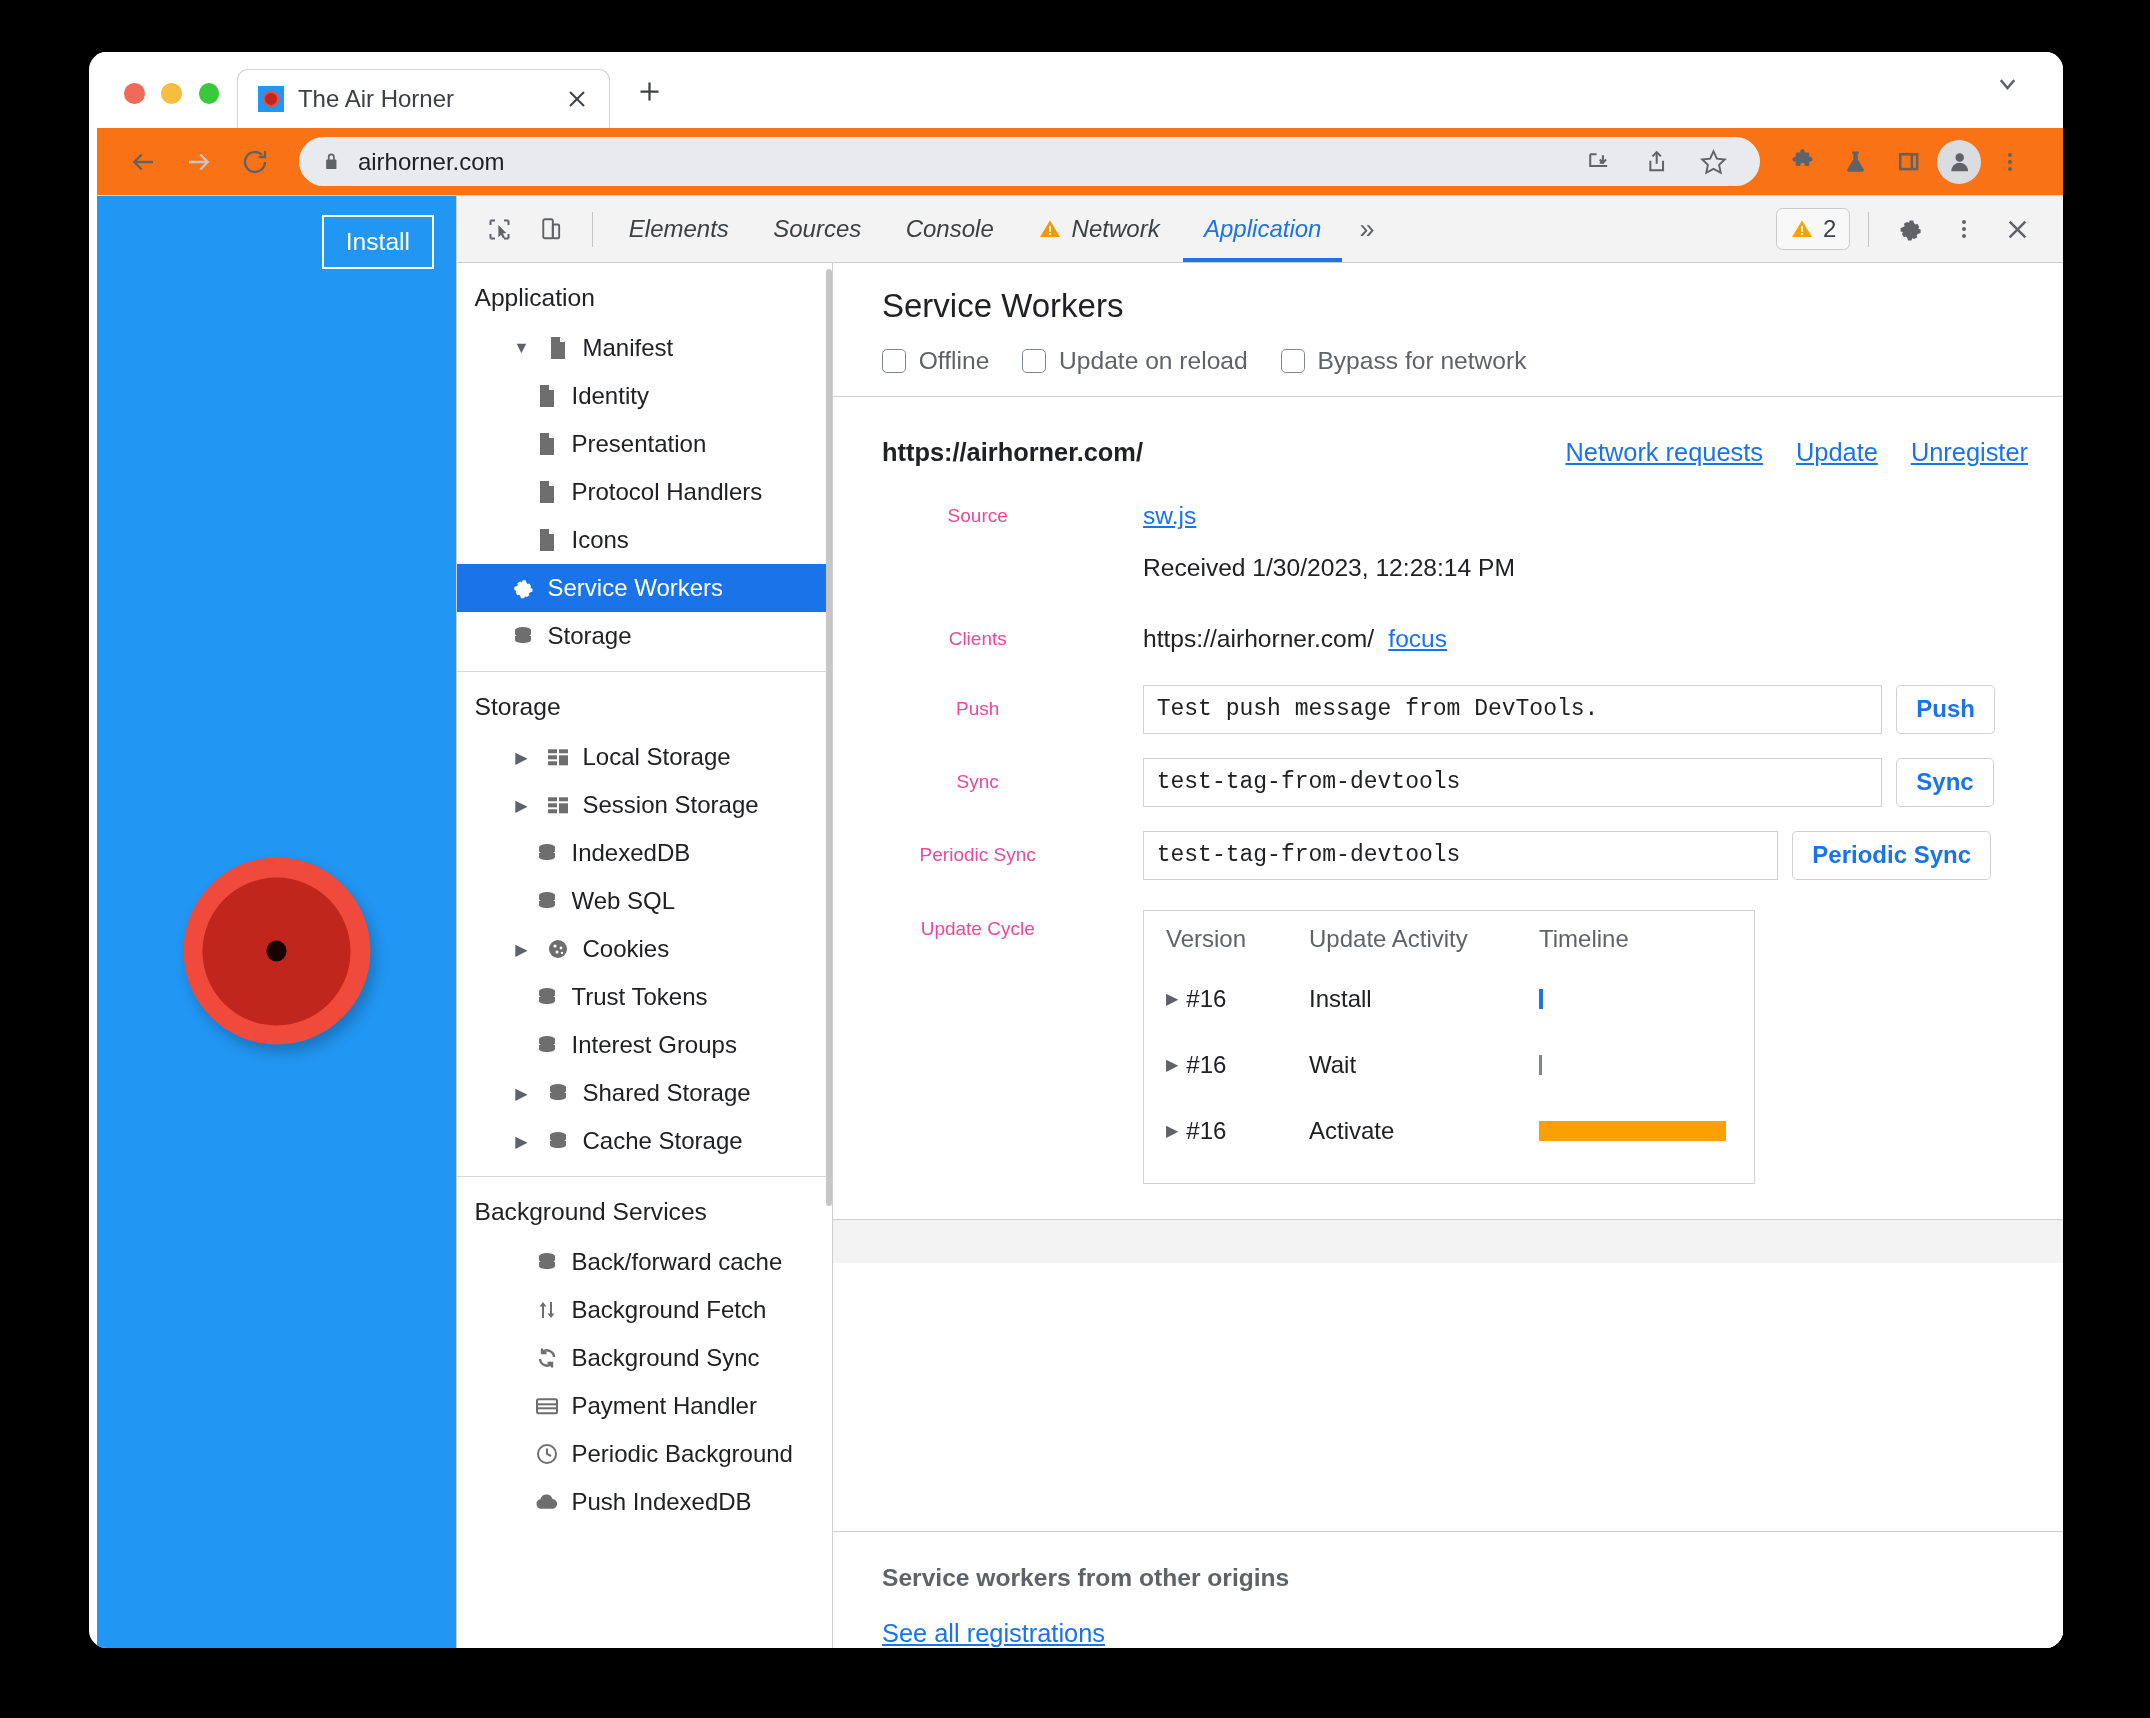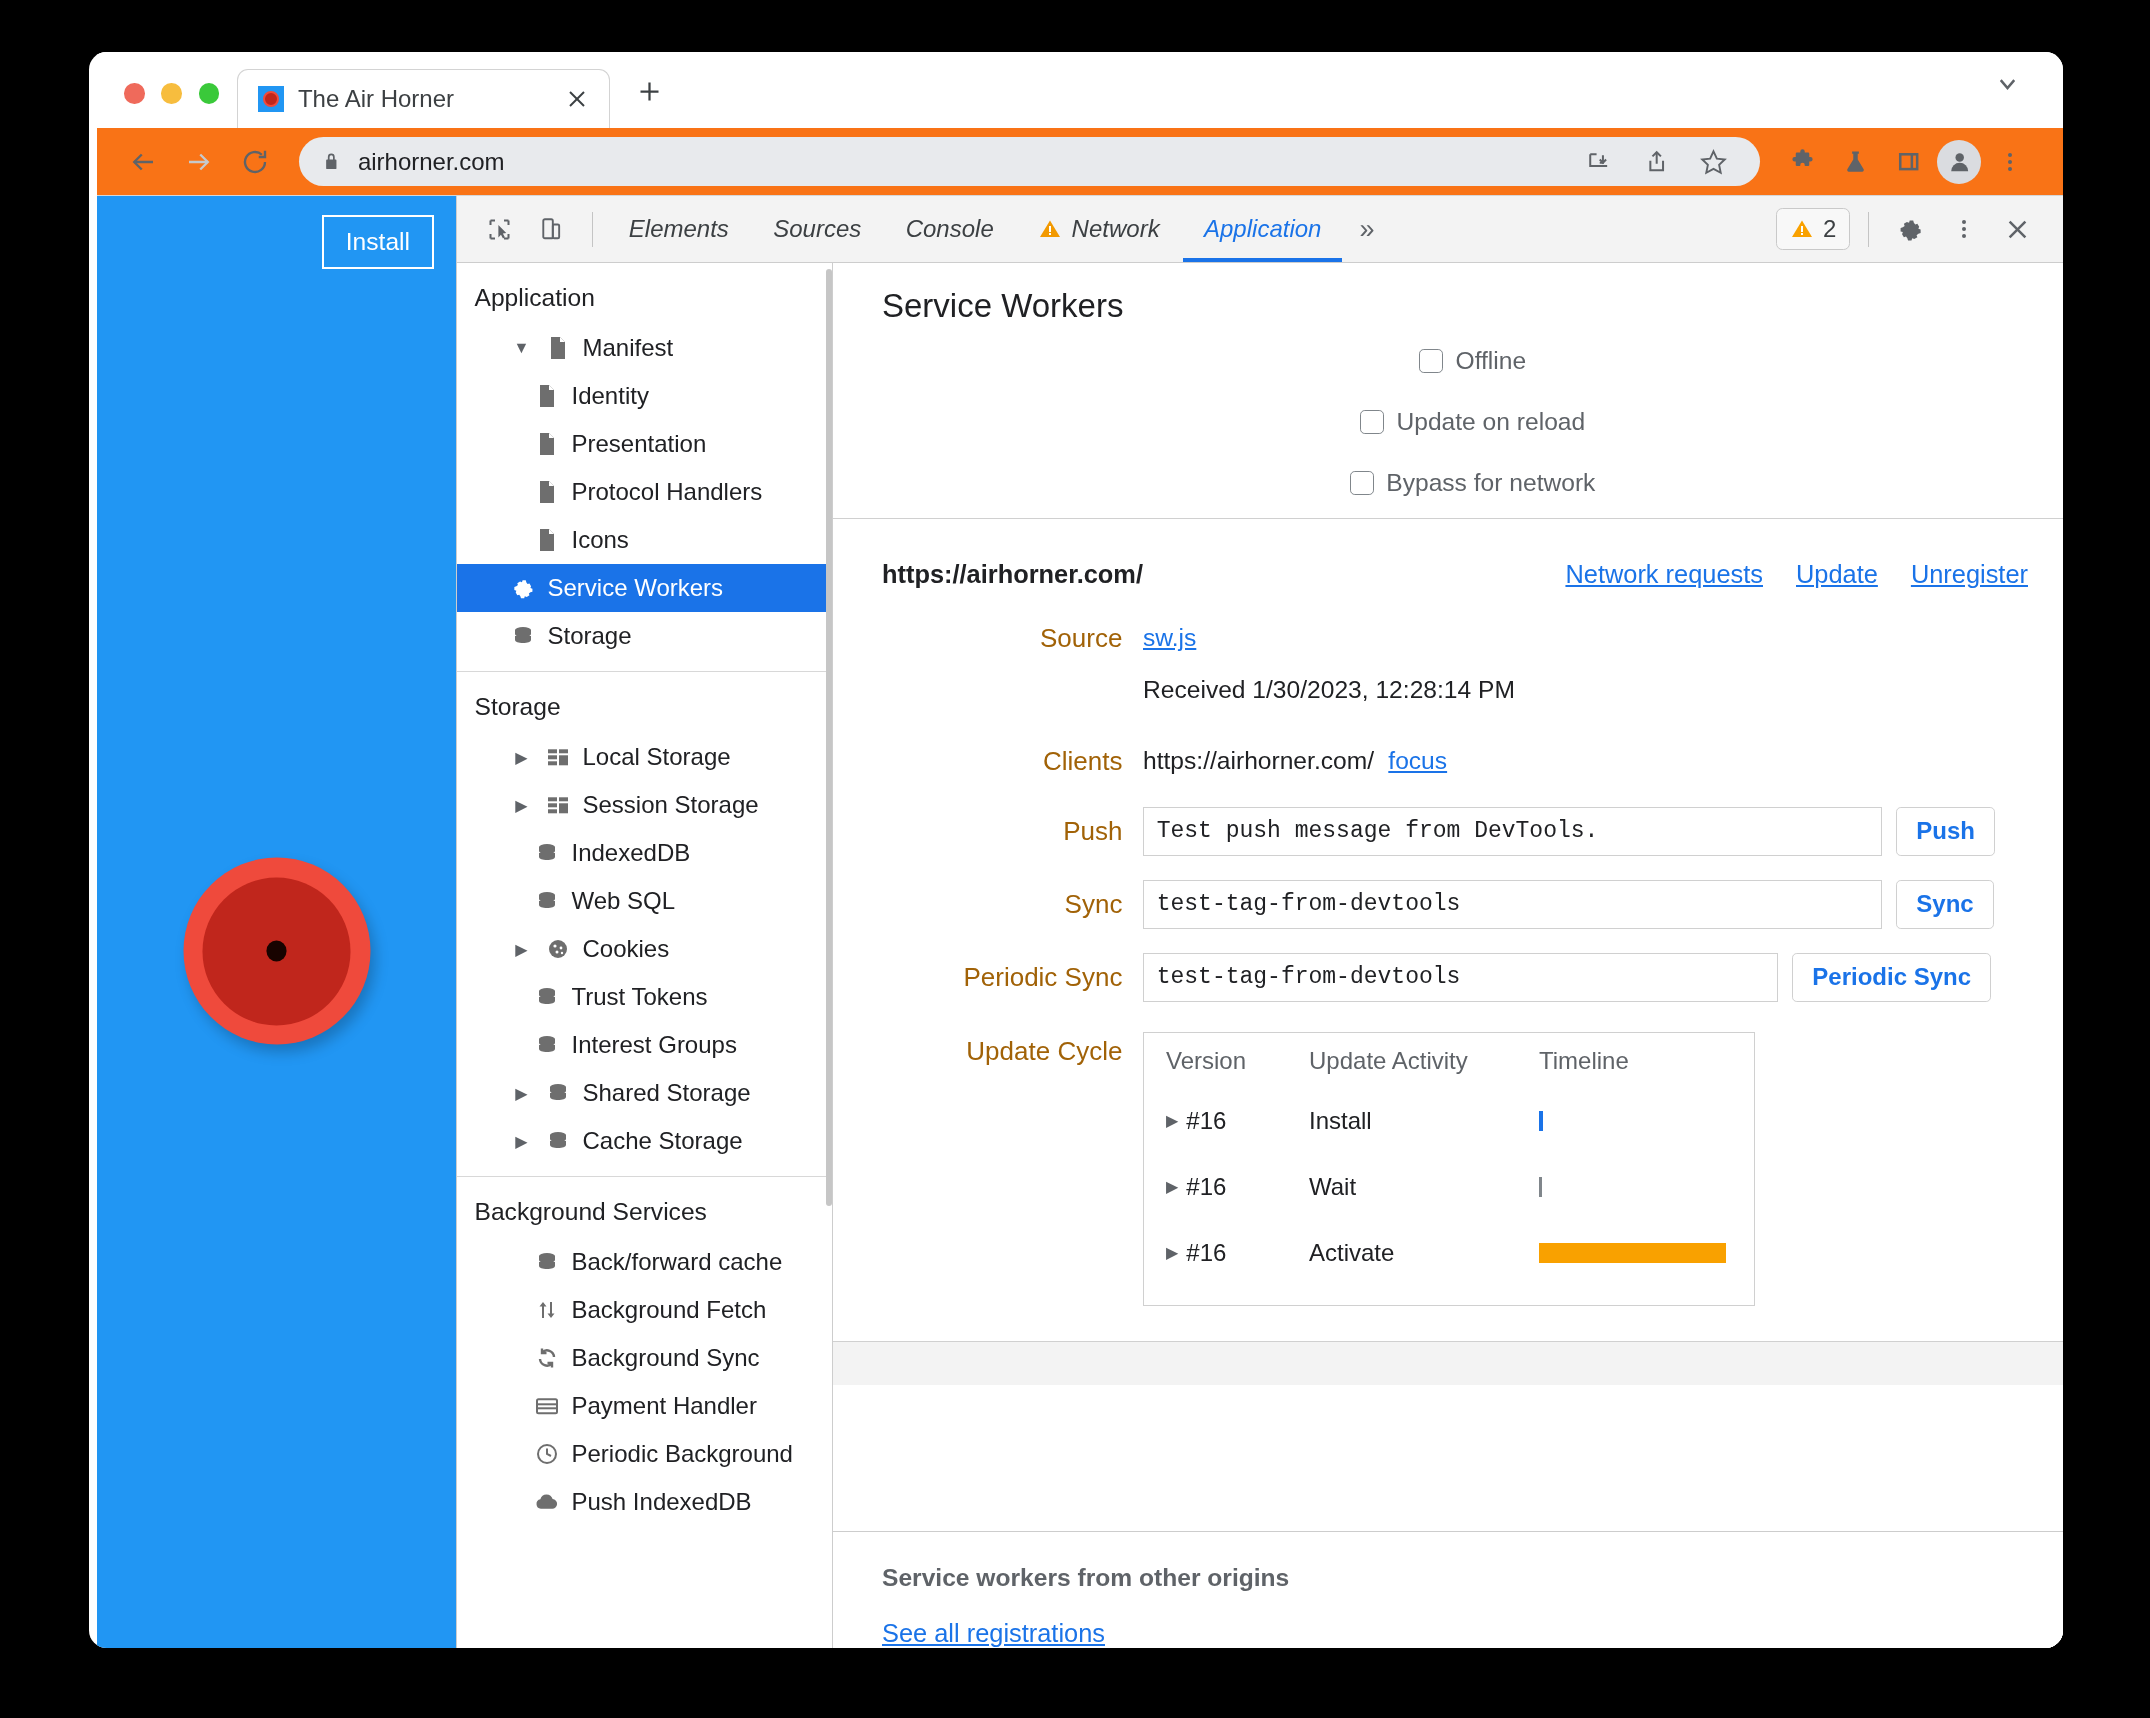--- a/index.html
+++ b/index.html
@@ -241,40 +241,40 @@
     display:flex; align-items:center; justify-content:center;
     color:#5f6368; font-size: 16px;
   }
   .sb-indent { width: 24px; flex:0 0 auto; }
   .sb-indent2 { width: 48px; flex:0 0 auto; }
   .ico { width: 27px; flex:0 0 auto; display:flex; align-items:center; justify-content:center; color:#5f6368; }
   
   .dt-main { flex: 1 1 auto; min-width:0; overflow: hidden; display:flex; flex-direction:column; background:#fff;}
   .sw-header { padding: 24px 0 20.6px 49px; }
   .sw-h1 { font-size: 33px; color:#202124; font-weight: normal; margin:0 0 22px 0; }
-  .cb-row { display:flex; align-items:center; gap: 33px; flex-direction: column; }
+  .cb-row { display:flex; align-items:center; gap: 33px; }
   .cb { display:flex; align-items:center; gap: 12.7px; font-size: 24.6px; color:#5f6368; }
   .cbbox {
     width: 24px; height:24px; border:1.6px solid #80868b; border-radius:4.8px; background:#fff;
     flex:0 0 auto;
   }
   .hr { height:0.8px; background:#d0d0d0; }
   .sw-reg { padding: 27px 0 0 0; flex:1 1 auto; overflow:hidden;}
   .reg-top {
     display:flex; align-items:baseline;
     padding: 14.3px 35px 0 49px;
   }
   .reg-origin { font-size: 25.4px; font-weight: bold; color:#202124; }
   .reg-links { margin-left:auto; display:flex; gap: 33px; }
   .lnk { color:#1a73e8; font-size: 25.4px; text-decoration: underline; }
   .row { display:flex; align-items: flex-start; padding: 0 0 0 0; margin-top: 27px; }
   .row-label {
     width: 310px; flex:0 0 auto;
-    text-align:right; padding-right: 20.6px;
-    font-size: 26px; color:#a16207;
+    text-align:center; padding-right: 20.6px;
+    font-size: 19px; color:#ec4899;
     line-height: 44px;
   }
   .row-val { font-size: 24.6px; color:#202124; line-height:44px; display:flex; align-items:center; gap:14.3px; flex-wrap:wrap;}
   .subrow { margin-top: 8px; }
   .status-dot {
     width: 20.6px; height:20.6px; border-radius:50%;
     background:#3ac93a; border:0.8px solid #2aa32a;
     flex:0 0 auto;
   }
   .field-row { display:flex; align-items:center; margin-top: 24px; }

